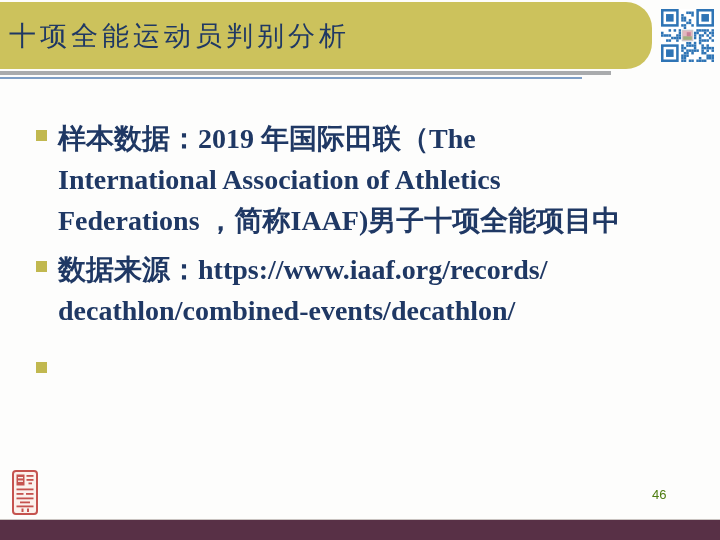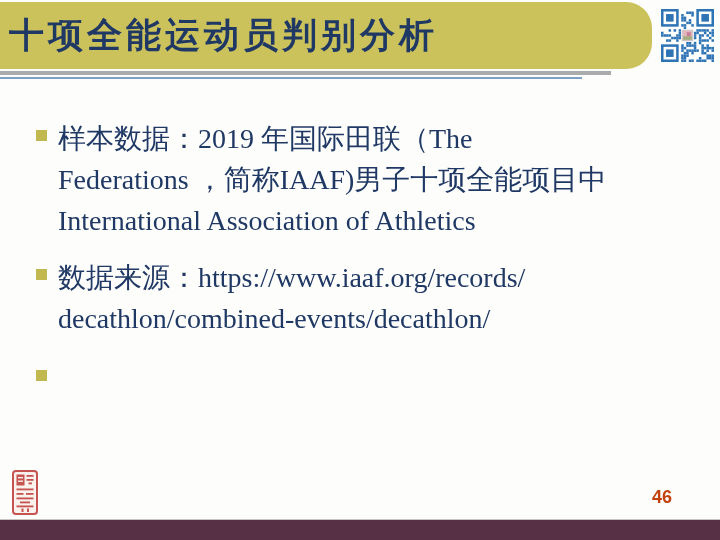--- a/index.html
+++ b/index.html
@@ -7,44 +7,43 @@
     width:720px;height:540px;position:relative;overflow:hidden;
     background:#FDFDFC;
     font-family:"Liberation Serif","DejaVu Serif",serif;
   }
   .title-bar{
     position:absolute;left:0;top:2px;width:652px;height:67px;
     background:#CCC25C;border-radius:0 26px 26px 0;
     display:flex;align-items:center;padding-left:9px;box-sizing:border-box;
   }
   .title-text{
-    font-size:35px;font-weight:bold;letter-spacing:4px;color:#1F3864;
+    font-size:27px;font-weight:normal;letter-spacing:4px;color:#1F3864;
     white-space:nowrap;
   }
   .rule-gray{position:absolute;left:0;top:71px;width:611px;height:4px;background:#A9ABAD;}
   .rule-blue{position:absolute;left:0;top:77px;width:582px;height:2px;background:#7F9FC6;}
   .qr{position:absolute;left:661px;top:9px;width:53px;height:53px;}
   .content{
     position:absolute;left:36px;top:118px;width:650px;
     margin:0;padding:0;list-style:none;
   }
   .content li{position:relative;padding-left:22px;min-height:41px;}
   .content li .bullet{
     position:absolute;left:0;top:12px;width:11px;height:11px;background:#C1B84F;
   }
   .tline{
-    font-size:28px;line-height:41px;color:#1F3864;white-space:nowrap;
-  }
-  li.item-2{margin-top:16px;}
+    font-size:28px;line-height:41px;color:#1F3864;white-space:nowrap;font-weight:bold;
+  }
+  li.item-2{margin-top:8px;}
   li.item-3{margin-top:19px;}
   .seal{position:absolute;left:12px;top:470px;width:26px;height:45px;}
   .page-number{
-    position:absolute;left:652px;top:487px;font-size:18px;color:#c2410c;
+    position:absolute;left:652px;top:487px;font-size:13px;color:#4d7c0f;
     font-family:"Liberation Sans","DejaVu Sans",sans-serif;
-    font-weight:bold;
   }
   .bottom-bar{
     position:absolute;left:0;top:519px;width:720px;height:21px;
     background:#583046;border-top:1px solid #C9C3C0;box-sizing:content-box;
   }
 </style>
 </head>
 <body>
 
 <div class="title-bar">
@@ -181,22 +180,22 @@
     <rect x="25.74285714285714" y="23.219047619047615" width="4.038095238095238" height="4.038095238095238" fill="#C87F96"></rect>
   </svg>
 
 <div class="rule-gray"></div>
 <div class="rule-blue"></div>
 
 <ul class="content">
   <li class="item-1">
     <span class="bullet"></span>
     <div class="tline">样本数据：2019 年国际田联（The</div>
+    <div class="tline">International Association of Athletics</div>
     <div class="tline">Federations ，简称IAAF)男子十项全能项目中</div>
-    <div class="tline">International Association of Athletics</div>
   </li>
   <li class="item-2">
     <span class="bullet"></span>
     <div class="tline">数据来源：https://www.iaaf.org/records/</div>
     <div class="tline">decathlon/combined-events/decathlon/</div>
   </li>
   <li class="item-3">
     <span class="bullet"></span>
   </li>
 </ul>

